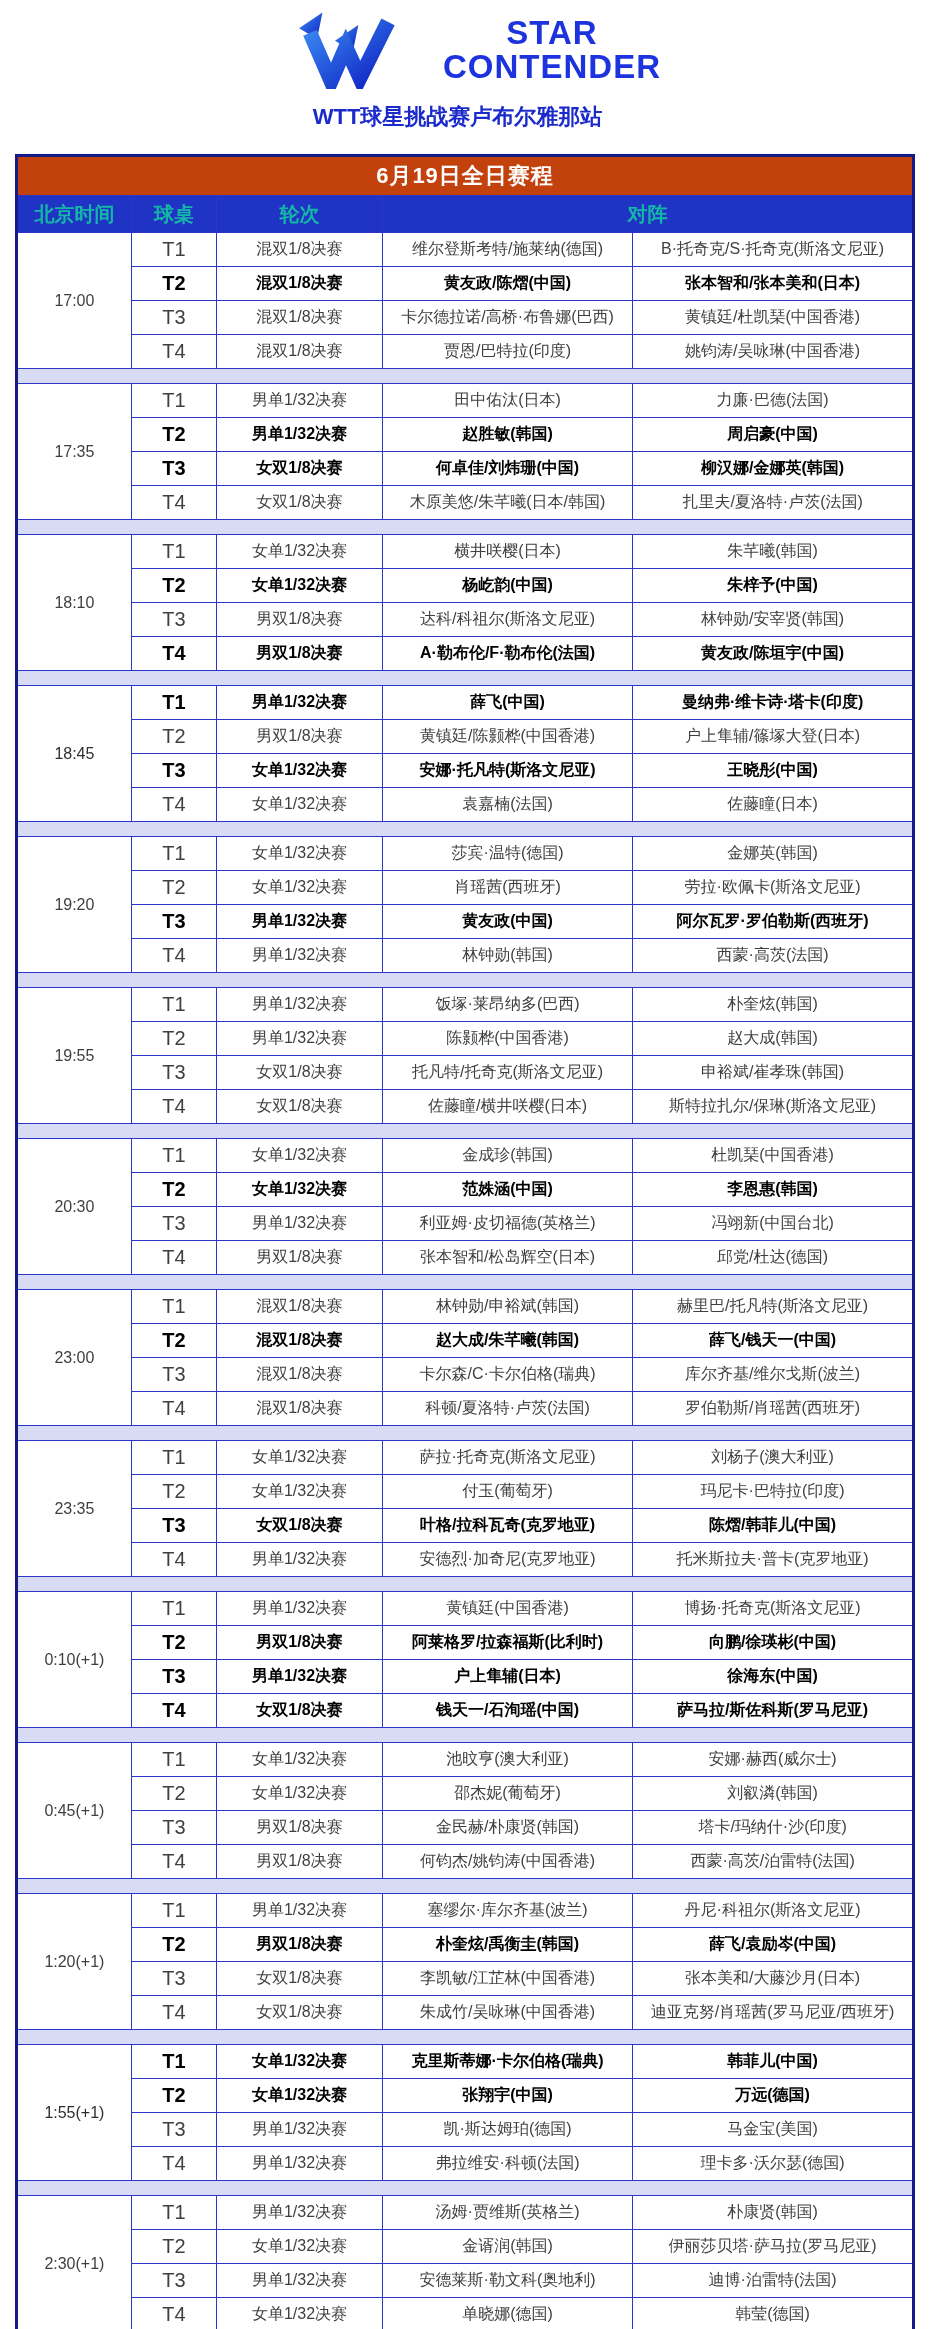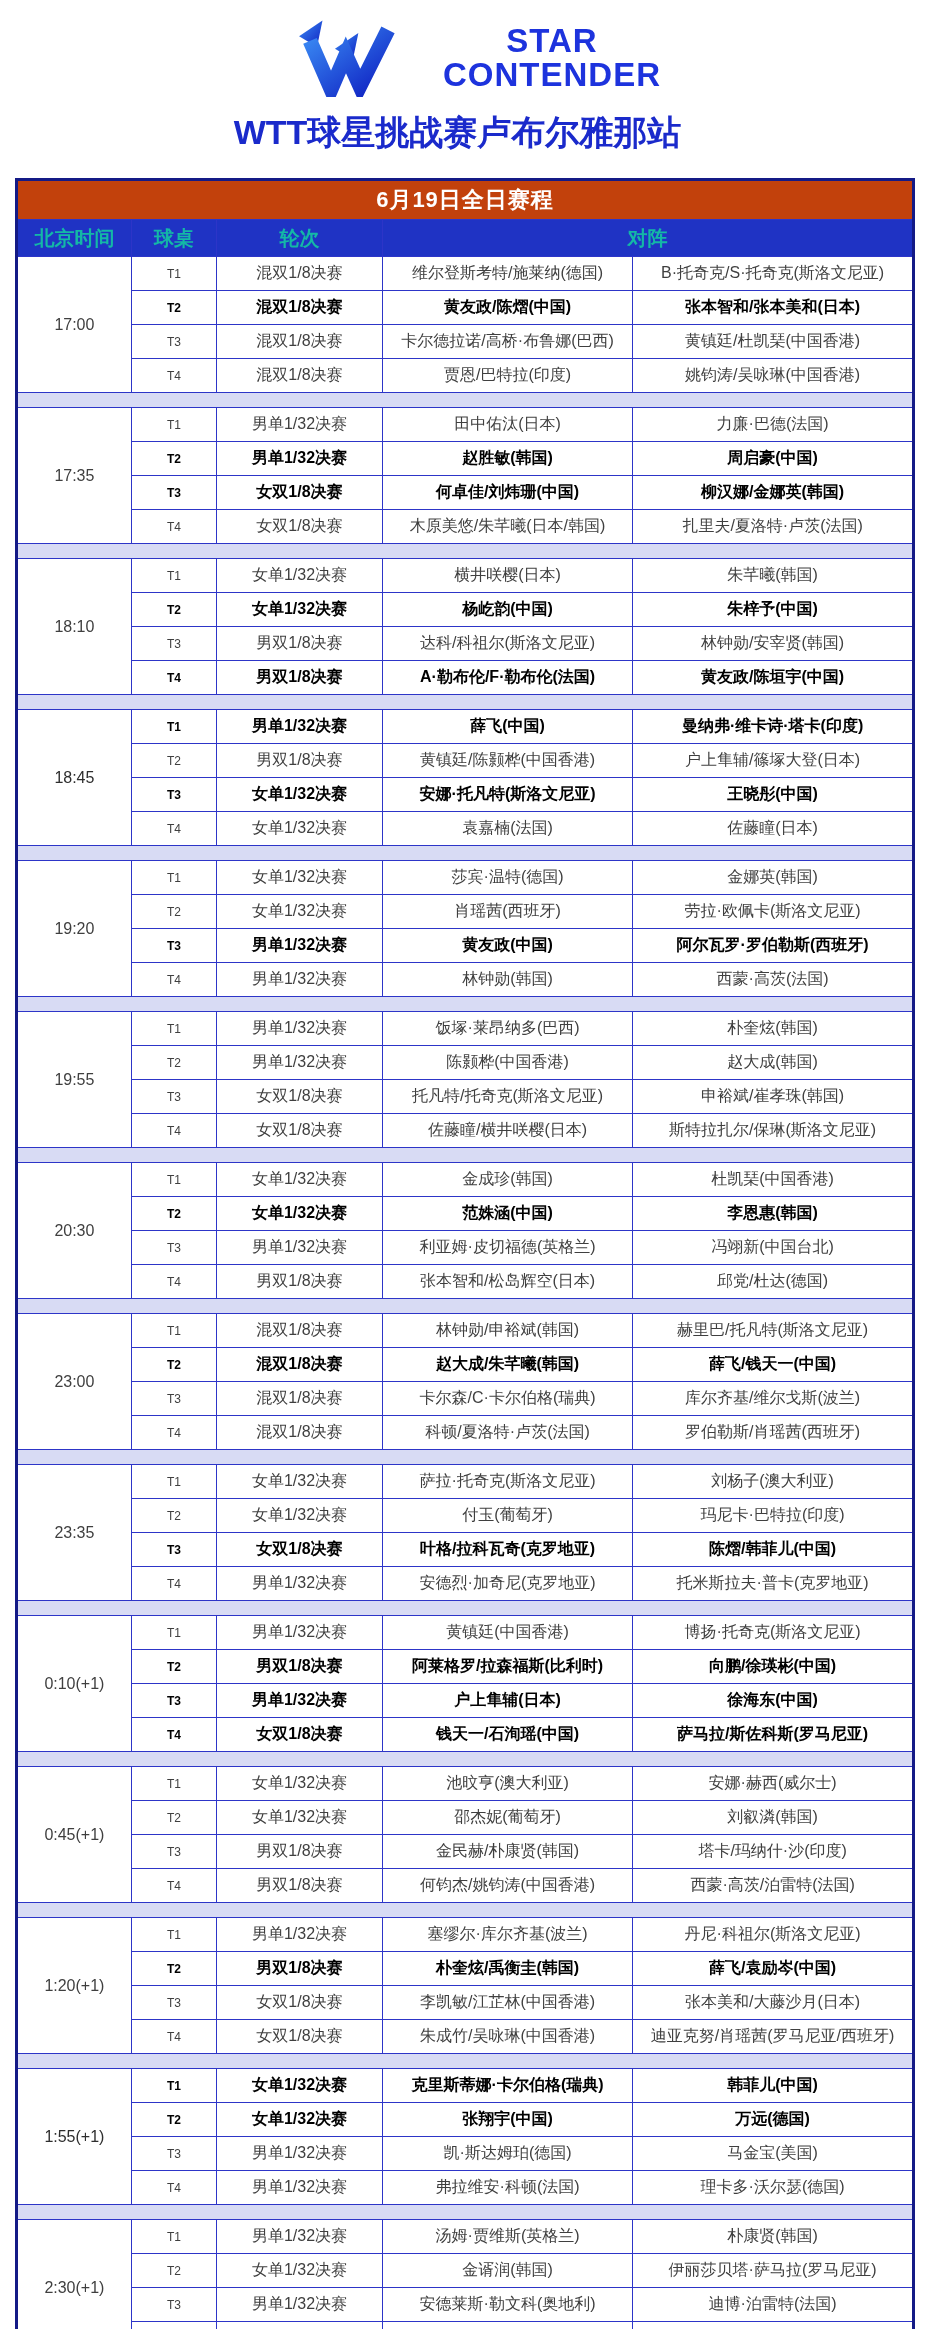--- a/index.html
+++ b/index.html
@@ -9,42 +9,42 @@
     font-family: "Liberation Sans", "DejaVu Sans", sans-serif;
   }
   .page {
     width: 930px;
     margin: 0 auto;
     background: #ffffff;
     padding-bottom: 34px;
   }
   
   .header {
-    padding-top: 16px;
+    padding-top: 8px;
     text-align: center;
   }
   .logo-row {
     display: flex;
     align-items: center;
     justify-content: center;
     gap: 14px;
     height: 84px;
   }
   .logo-mark { width: 160px; height: 78px; }
   .logo-text {
     text-align: center;
     color: #1d33dd;
     font-weight: 800;
     font-size: 33px;
     line-height: 1.04;
     letter-spacing: 1px;
   }
   .page-title {
     margin: 10px 15px 0 0;
-    font-size: 34px;
+    font-size: 22px;
     font-weight: 800;
     color: #1a2acb;
   }
   
   .table-wrap { margin: 22px 15px 0 15px; }
   table.schedule {
     width: 100%;
     border-collapse: collapse;
     border: 3px solid #141a86;
     table-layout: fixed;
@@ -71,21 +71,21 @@
     font-size: 20px;
     font-weight: 800;
     height: 36px;
   }
   td.time-cell {
     font-size: 20px;
     color: #2e2e2e;
     background: #ffffff;
   }
   tr.match-row td { height: 33px; font-size: 16px; color: #3f3f3f; background: #ffffff; }
-  tr.match-row td.table-no { font-size: 12px; margin-left: 47px; }
+  tr.match-row td.table-no { font-size: 20px; margin-left: 47px; }
   tr.match-row.highlight td { color: #000000; font-weight: 800; }
   tr.match-row.highlight td.time-cell { font-weight: 400; color: #2e2e2e; }
   tr.sep-row td {
     height: 14px;
     background: #d8dbf4;
     padding: 0;
   }
 </style>
 </head>
 <body>

